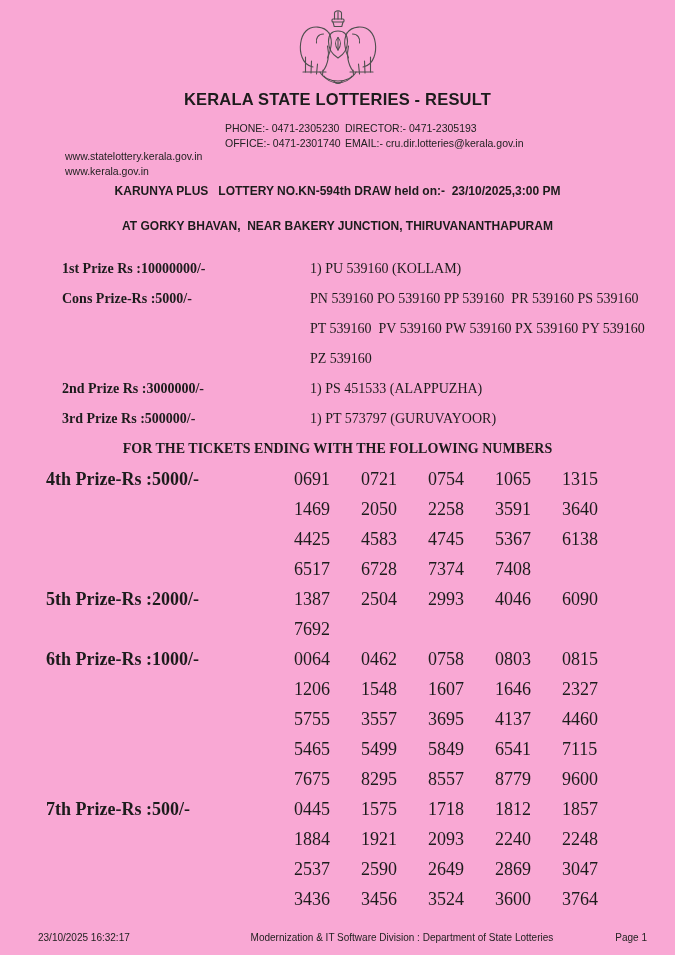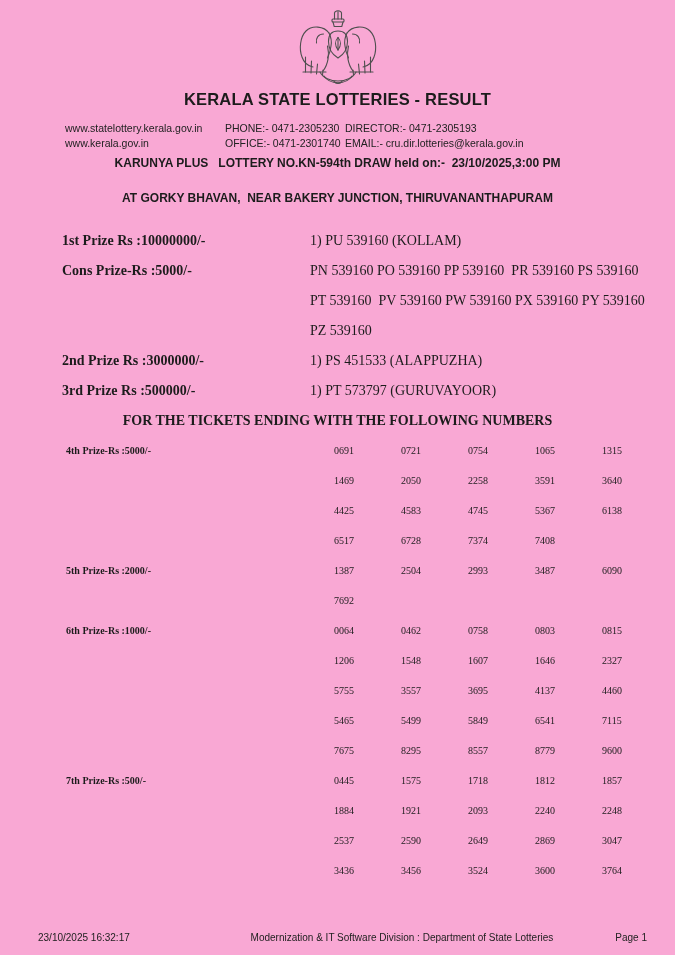--- a/index.html
+++ b/index.html
@@ -13,41 +13,41 @@
   .emblem-wrap { text-align:center; padding-top:8px; height:88px; }
   .doc-title {
     text-align:center; font-family:"Liberation Sans", sans-serif;
     font-weight:bold; font-size:16.5px; letter-spacing:.2px; margin-top:2px;
   }
   .contact {
     display:flex; margin:12px 0 0 65px;
     font-family:"Liberation Sans", sans-serif; font-size:10.5px; color:#222;
     line-height:15px;
   }
-  .contact .c1 { width:160px; }
+  .contact .c1 { width:160px;margin-top:28px; }
   .contact .c2 { width:120px; }
   .contact .c3 { width:240px; }
   .draw-line {
     text-align:center; font-family:"Liberation Sans", sans-serif;
     font-weight:bold; font-size:12px; margin-top:5px; white-space:pre-wrap;
   }
   .venue-line {
     text-align:center; font-family:"Liberation Sans", sans-serif;
     font-weight:bold; font-size:12px; margin-top:21px; white-space:pre-wrap;
   }
   
   .main-prizes { margin-top:21px; }
   .prize-row { display:flex; padding-left:62px; font-size:14px; }
   .prize-label { width:248px; font-weight:bold; line-height:30px; }
   .prize-lines { flex:1; }
   .prize-line { line-height:30px; white-space:pre-wrap; }
   .section-heading {
     text-align:center; font-weight:bold; font-size:14px; line-height:30px;
   }
-  .ending-row { display:flex; padding-left:66px; font-size:10px;gap:20px; }
+  .ending-row { display:flex; padding-left:46px; font-size:18px; }
   .ending-label { width:248px; font-weight:bold; line-height:30px; }
   .numbers-grid { display:grid; grid-template-columns:repeat(5,67px); }
   .num-cell { line-height:30px; }
   
   .footer {
     position:absolute; left:0; right:0; bottom:12px;
     display:flex; align-items:baseline;
     font-family:"Liberation Sans", sans-serif; font-size:10px; color:#222;
     padding:0 28px 0 38px;
   }
@@ -163,21 +163,21 @@
           <div class="num-cell">7374</div>
           <div class="num-cell">7408</div>
         </div>
   </div>
       <div class="ending-row">
     <div class="ending-label">5th Prize-Rs :2000/-</div>
     <div class="numbers-grid">
           <div class="num-cell">1387</div>
           <div class="num-cell">2504</div>
           <div class="num-cell">2993</div>
-          <div class="num-cell">3487</div>
+          <div class="num-cell">4046</div>
           <div class="num-cell">6090</div>
           <div class="num-cell">7692</div>
         </div>
   </div>
       <div class="ending-row">
     <div class="ending-label">6th Prize-Rs :1000/-</div>
     <div class="numbers-grid">
           <div class="num-cell">0064</div>
           <div class="num-cell">0462</div>
           <div class="num-cell">0758</div>

